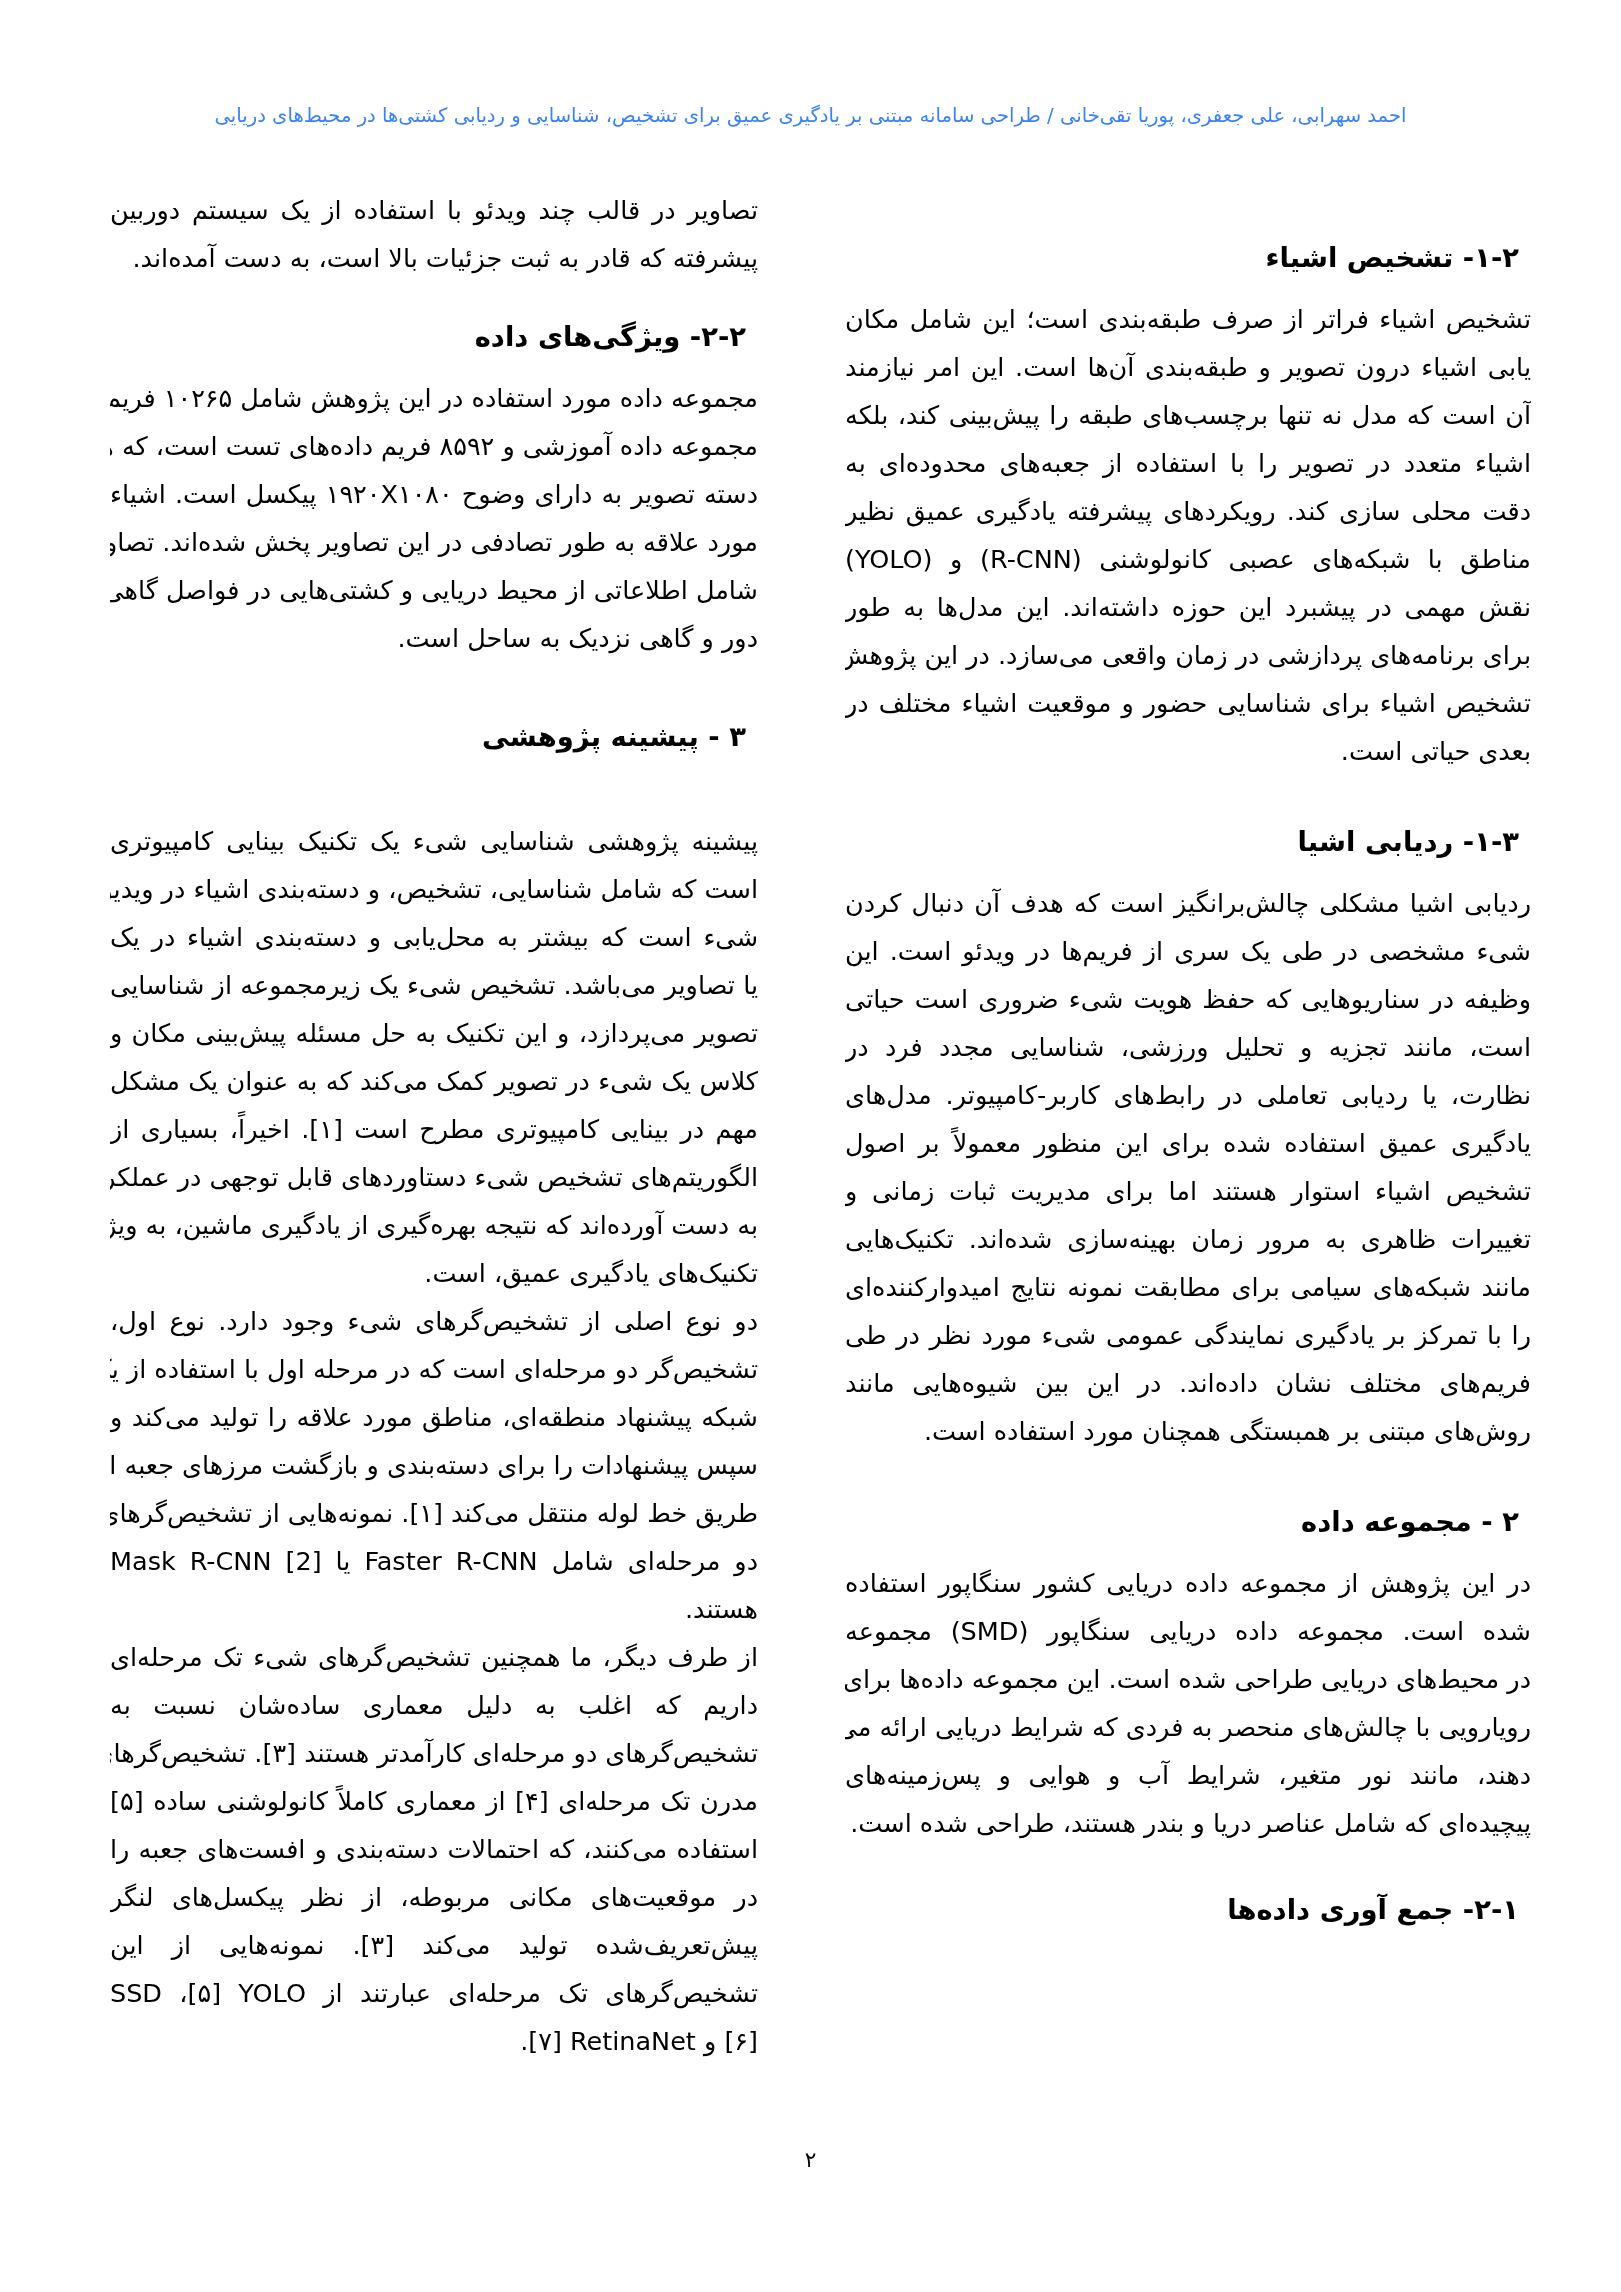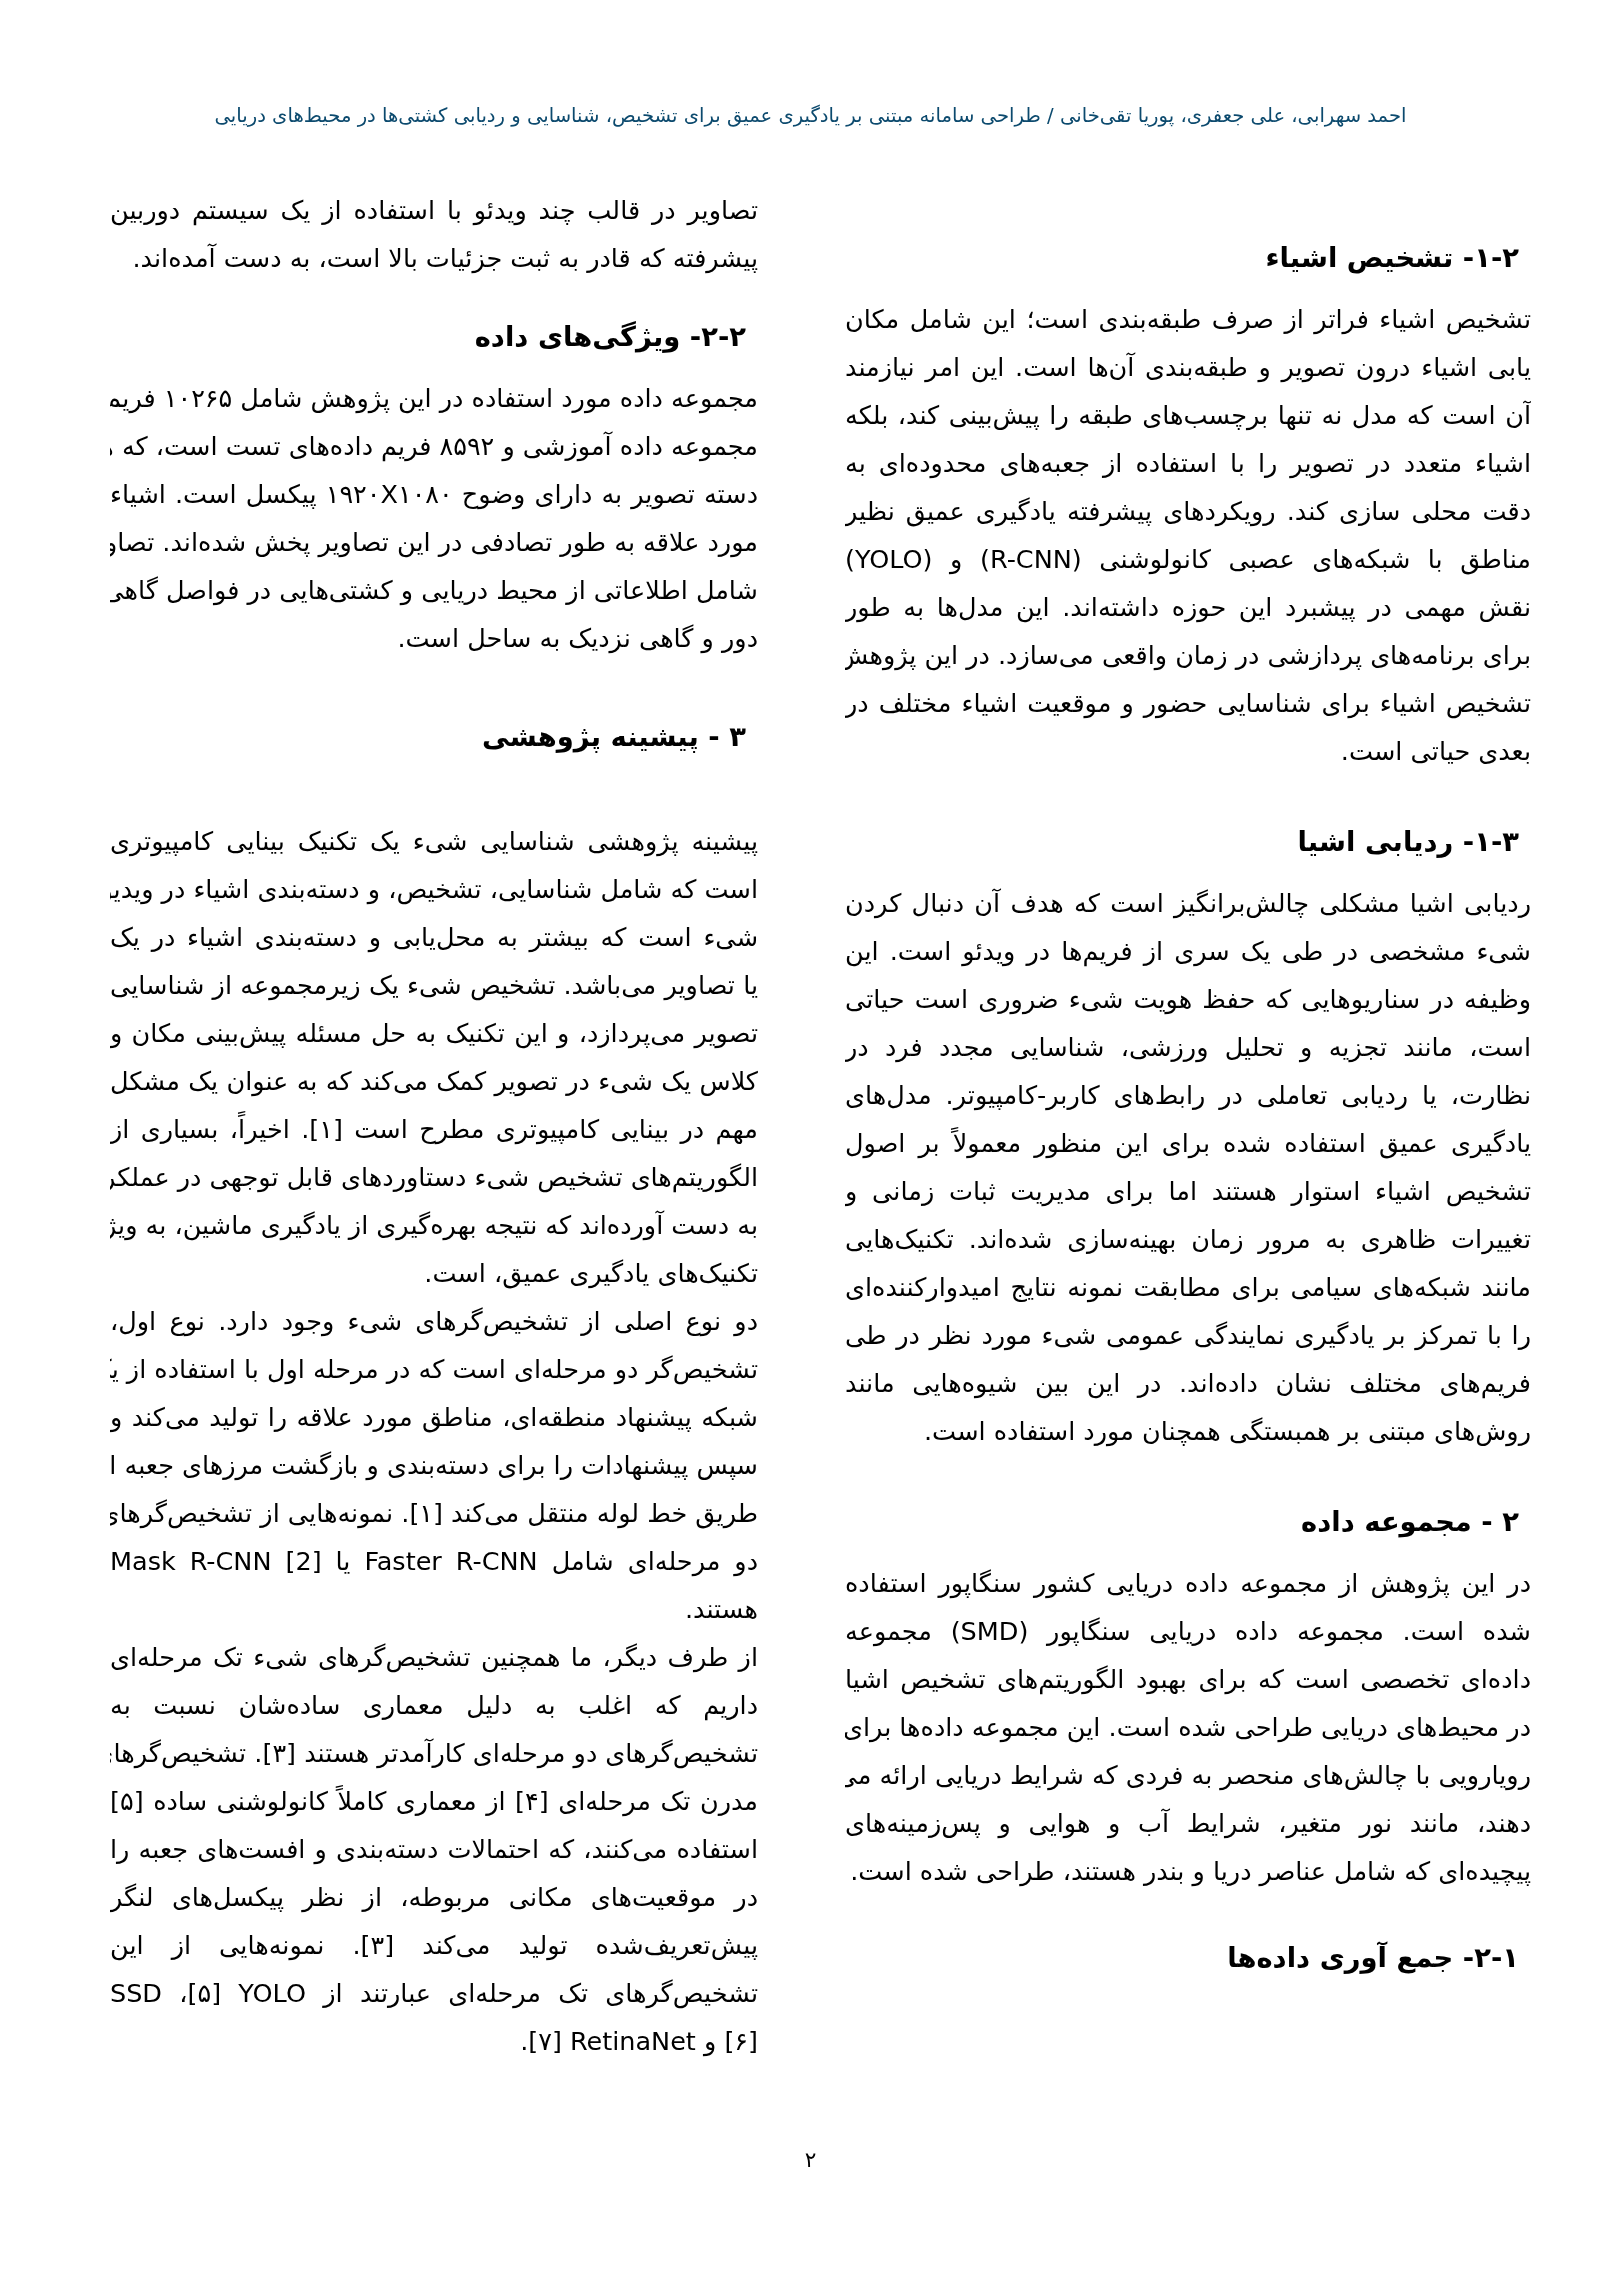--- a/index.html
+++ b/index.html
@@ -3,21 +3,21 @@
 <meta charset="utf-8">
 <style>
   html,body{margin:0;padding:0;}
   body{
     width:1621px;height:2293px;position:relative;background:#ffffff;color:#000;
     font-family:"DejaVu Sans",sans-serif;
   }
   .page{position:absolute;inset:0;background:#ffffff;overflow:hidden;}
   .running-header{
     position:absolute;top:104px;left:0;width:100%;
-    direction:rtl;text-align:center;font-size:19.6px;color:#0c4a6e;
+    direction:rtl;text-align:center;font-size:19.6px;color:#3b82f6;
   }
   .col{position:absolute;direction:rtl;}
   .col-right{left:845px;width:686px;top:220px;}
   .col-left{left:110px;width:648px;top:186px;}
   .h{
     font-weight:bold;font-size:27.4px;line-height:51px;margin:12px;
     text-align:right;letter-spacing:0;
   }
   .block{margin:0;}
   .line{
@@ -77,21 +77,20 @@
       <div class="line">مانند شبکه‌های سیامی برای مطابقت نمونه نتایج امیدوارکننده‌ای</div>
       <div class="line">را با تمرکز بر یادگیری نمایندگی عمومی شیء مورد نظر در طی</div>
       <div class="line">فریم‌های مختلف نشان داده‌اند. در این بین شیوه‌هایی مانند</div>
       <div class="line last">روش‌های مبتنی بر همبستگی همچنان مورد استفاده است.</div>
     </div>
 
     <div class="h h3">۲ - مجموعه داده</div>
     <div class="block block-3">
       <div class="line">در این پژوهش از مجموعه داده دریایی کشور سنگاپور استفاده</div>
       <div class="line">شده است. مجموعه داده دریایی سنگاپور (SMD) مجموعه</div>
-      <div class="line">داده‌ای تخصصی است که برای بهبود الگوریتم‌های تشخیص اشیا</div>
       <div class="line">در محیط‌های دریایی طراحی شده است. این مجموعه داده‌ها برای</div>
       <div class="line">رویارویی با چالش‌های منحصر به فردی که شرایط دریایی ارائه می</div>
       <div class="line">دهند، مانند نور متغیر، شرایط آب و هوایی و پس‌زمینه‌های</div>
       <div class="line last">پیچیده‌ای که شامل عناصر دریا و بندر هستند، طراحی شده است.</div>
     </div>
 
     <div class="h h4">۲-۱- جمع آوری داده‌ها</div>
   </div>
 
   <div class="col col-left">

